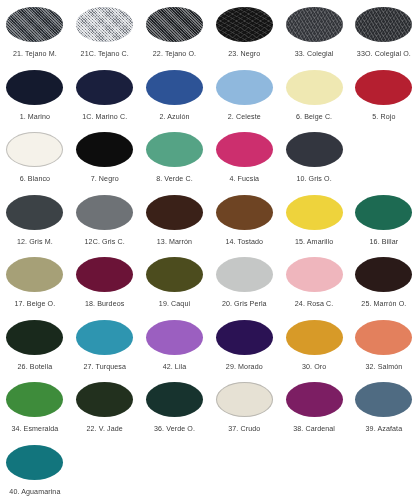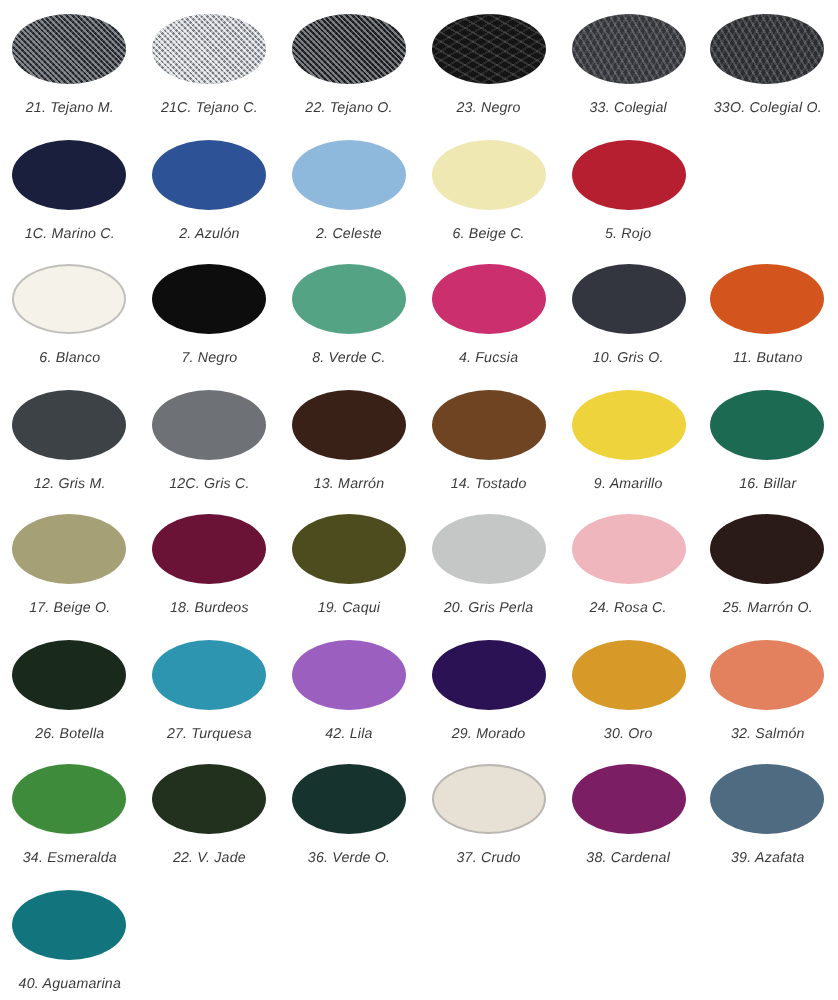--- a/index.html
+++ b/index.html
@@ -7,21 +7,20 @@
     width:419px;height:500px;
     background:#ffffff;
     font-family:"Liberation Sans", sans-serif;
     overflow:hidden;
   }
   #sheet{
     position:relative;
     width:419px;height:500px;
     box-sizing:border-box;
     padding:4px 0 0 0;
-    font-style:italic;
   }
   .row{
     display:flex;
     width:419px;
     height:62.5px;
   }
   .cell{
     width:69.8px;
     display:flex;
     flex-direction:column;
@@ -121,20 +120,26 @@
       <div class="cell">
         <div class="swatch-wrap">
           <div class="swatch tex-heather" style="background: rgb(43, 45, 49);"></div>
         </div>
         <div class="label">33O. Colegial O.</div>
       </div>
     </div>
     <div class="row">
       <div class="cell">
         <div class="swatch-wrap">
+          <div class="swatch " style="background: rgb(20, 26, 46);"></div>
+        </div>
+        <div class="label">1. Marino</div>
+      </div>
+      <div class="cell">
+        <div class="swatch-wrap">
           <div class="swatch " style="background: rgb(26, 31, 61);"></div>
         </div>
         <div class="label">1C. Marino C.</div>
       </div>
       <div class="cell">
         <div class="swatch-wrap">
           <div class="swatch " style="background: rgb(45, 83, 150);"></div>
         </div>
         <div class="label">2. Azulón</div>
       </div>
@@ -181,26 +186,20 @@
           <div class="swatch " style="background: rgb(204, 47, 110);"></div>
         </div>
         <div class="label">4. Fucsia</div>
       </div>
       <div class="cell">
         <div class="swatch-wrap">
           <div class="swatch " style="background: rgb(51, 54, 63);"></div>
         </div>
         <div class="label">10. Gris O.</div>
       </div>
-      <div class="cell">
-        <div class="swatch-wrap">
-          <div class="swatch " style="background: rgb(211, 84, 28);"></div>
-        </div>
-        <div class="label">11. Butano</div>
-      </div>
     </div>
     <div class="row">
       <div class="cell">
         <div class="swatch-wrap">
           <div class="swatch " style="background: rgb(60, 66, 70);"></div>
         </div>
         <div class="label">12. Gris M.</div>
       </div>
       <div class="cell">
         <div class="swatch-wrap">
@@ -217,21 +216,21 @@
       <div class="cell">
         <div class="swatch-wrap">
           <div class="swatch " style="background: rgb(110, 68, 35);"></div>
         </div>
         <div class="label">14. Tostado</div>
       </div>
       <div class="cell">
         <div class="swatch-wrap">
           <div class="swatch " style="background: rgb(238, 211, 60);"></div>
         </div>
-        <div class="label">9. Amarillo</div>
+        <div class="label">15. Amarillo</div>
       </div>
       <div class="cell">
         <div class="swatch-wrap">
           <div class="swatch " style="background: rgb(29, 106, 82);"></div>
         </div>
         <div class="label">16. Billar</div>
       </div>
     </div>
     <div class="row">
       <div class="cell">

